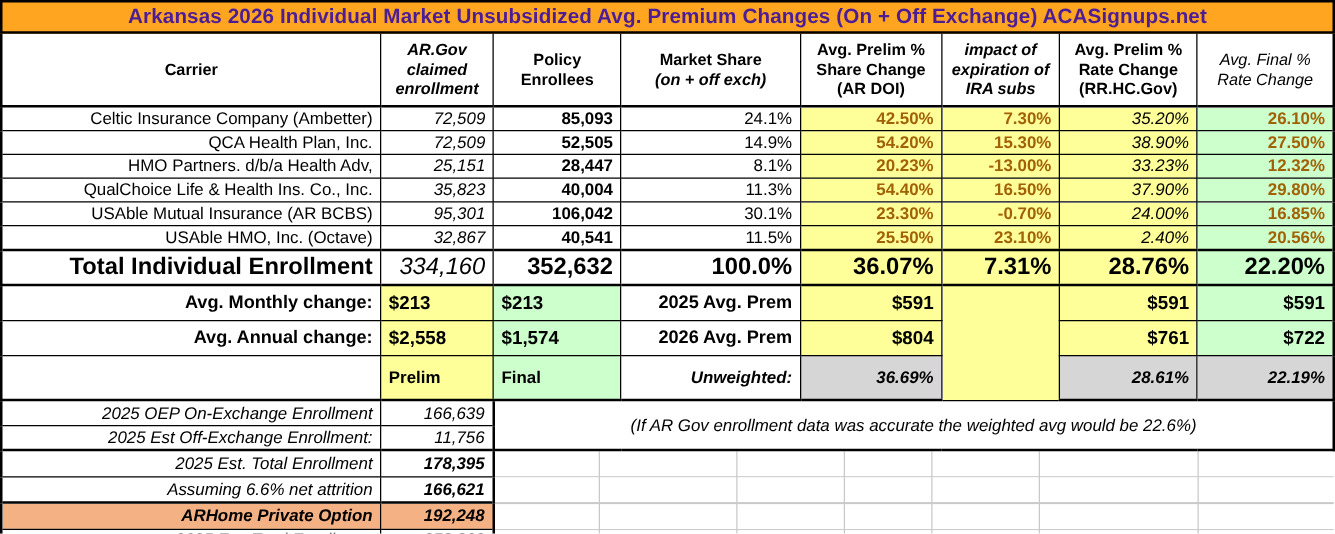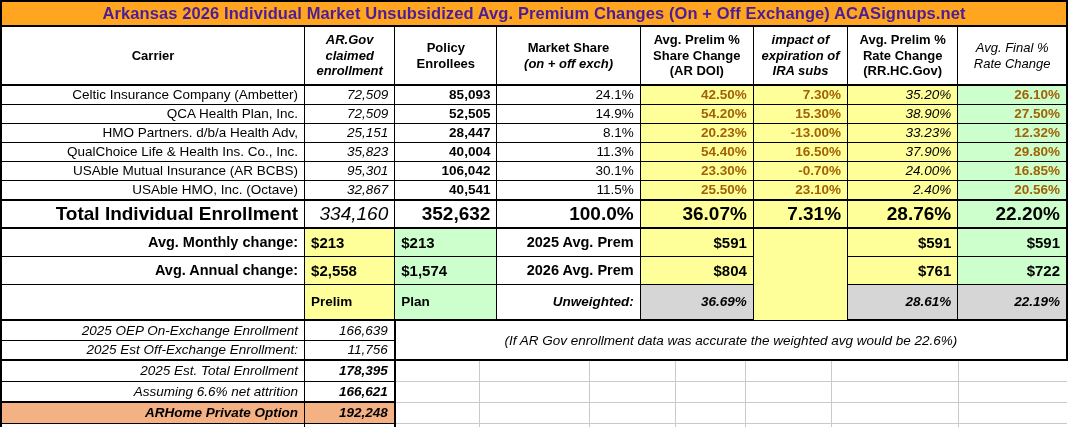--- a/index.html
+++ b/index.html
@@ -203,21 +203,21 @@
       <td class="c b green money">$1,574</td>
       <td class="r b">2026 Avg. Prem</td>
       <td class="r b yellow money">$804</td>
       <td class="r b yellow money">$761</td>
       <td class="r b green br2 money">$722</td>
     </tr>
 
     <tr class="pf">
       <td class="bl2"></td>
       <td class="c b yellow">Prelim</td>
-      <td class="c b green">Plan</td>
+      <td class="c b green">Final</td>
       <td class="r b i">Unweighted:</td>
       <td class="r b i gray">36.69%</td>
       <td class="r b i gray">28.61%</td>
       <td class="r b i gray br2">22.19%</td>
     </tr>
 
     <tr class="brow">
       <td class="bl2 r i cellL">2025 OEP On-Exchange Enrollment</td>
       <td class="r i cellV">166,639</td>
       <td class="note-cell" colspan="6" rowspan="2">(If AR Gov enrollment data was accurate the weighted avg would be 22.6%)</td>

